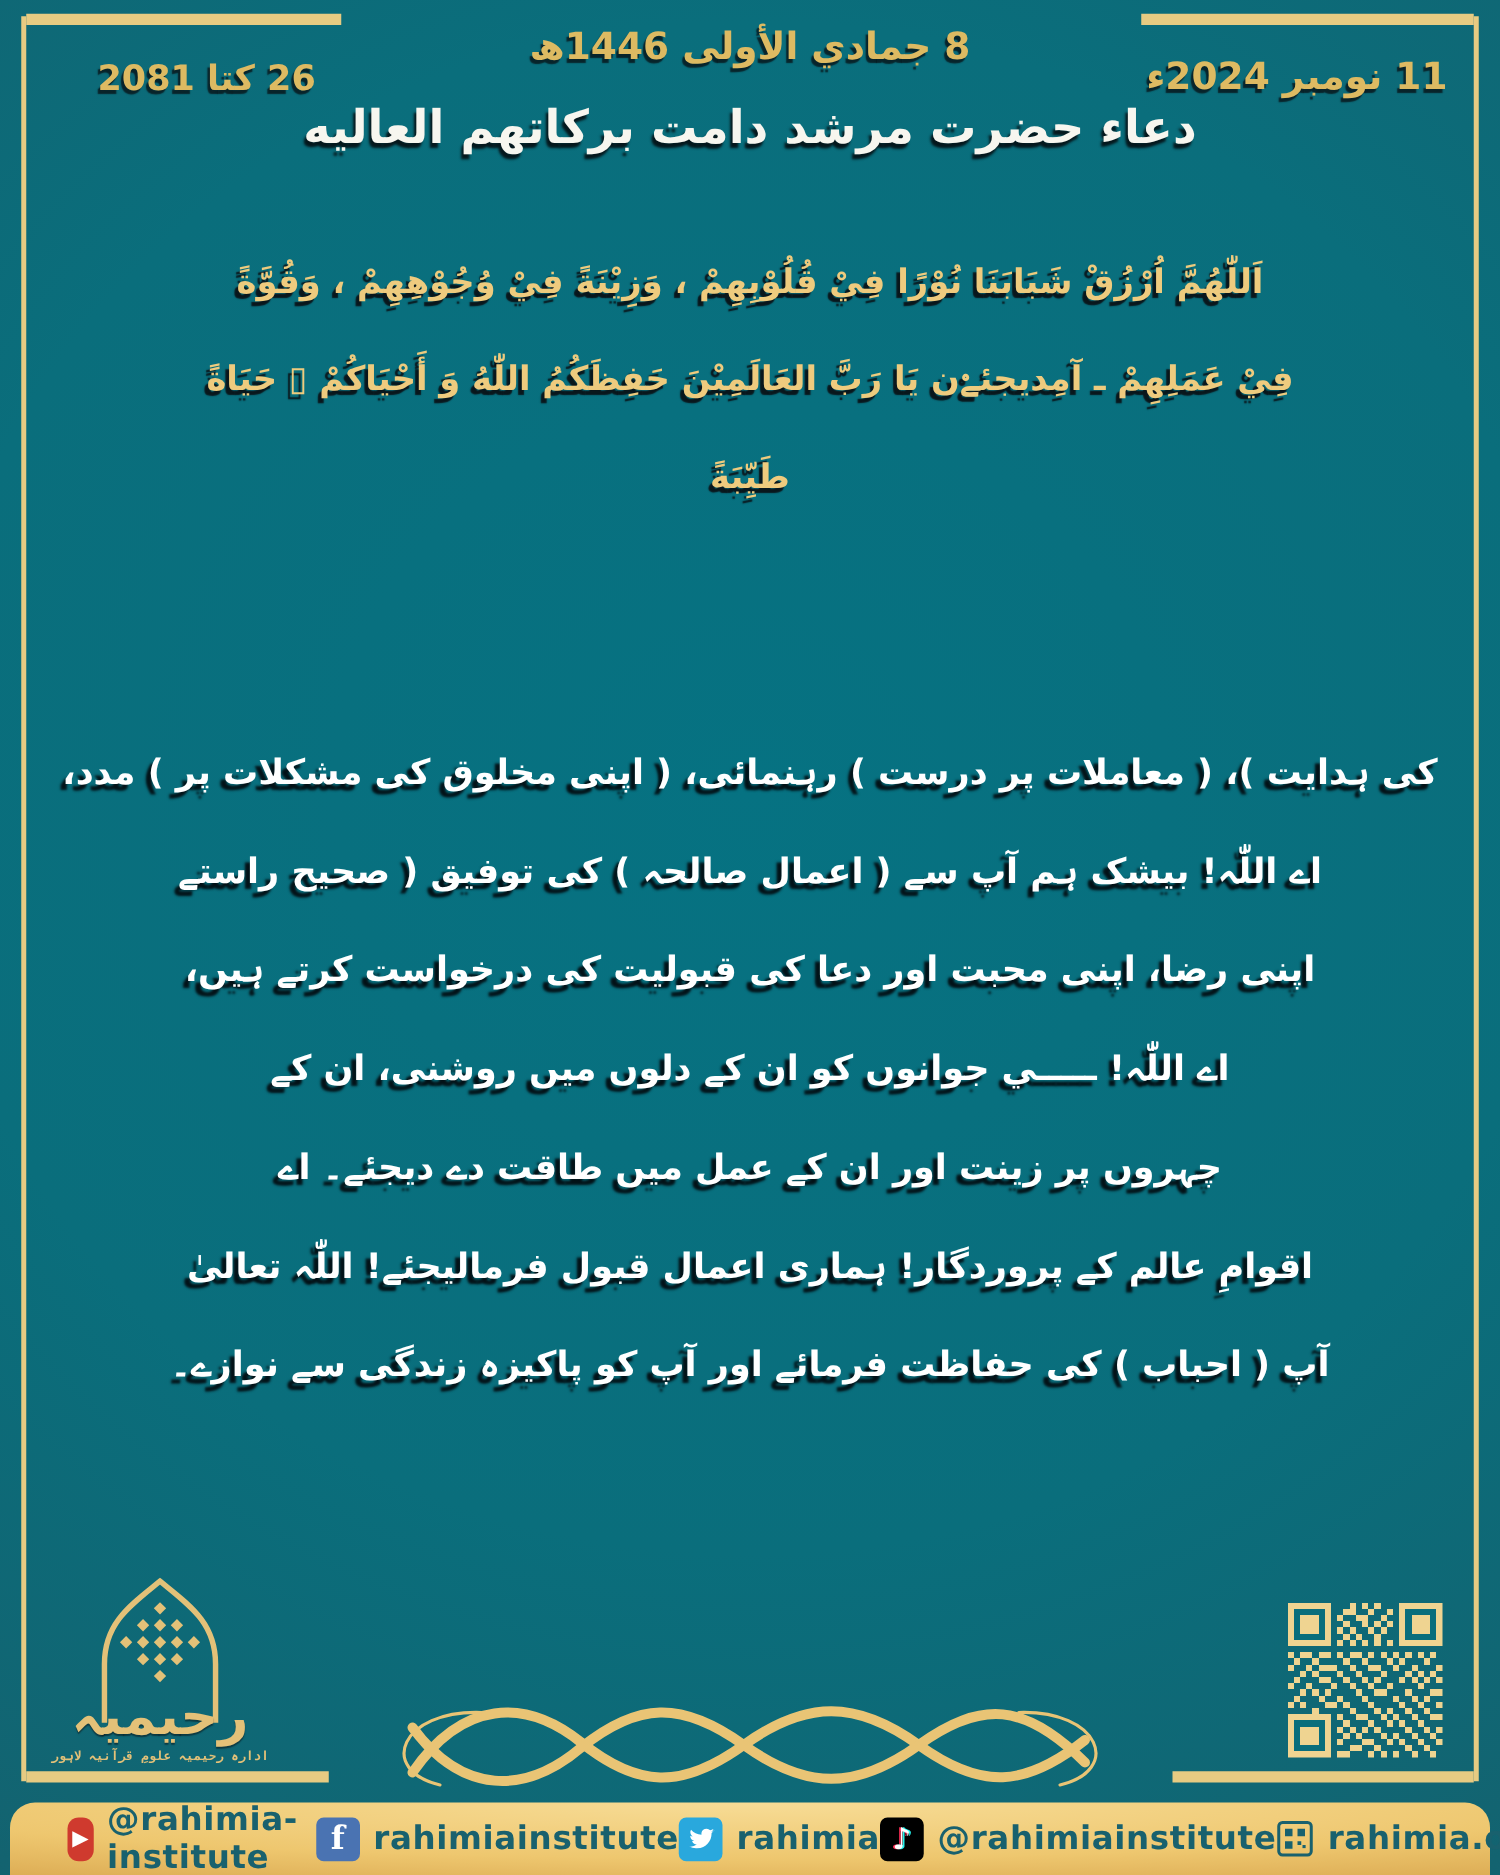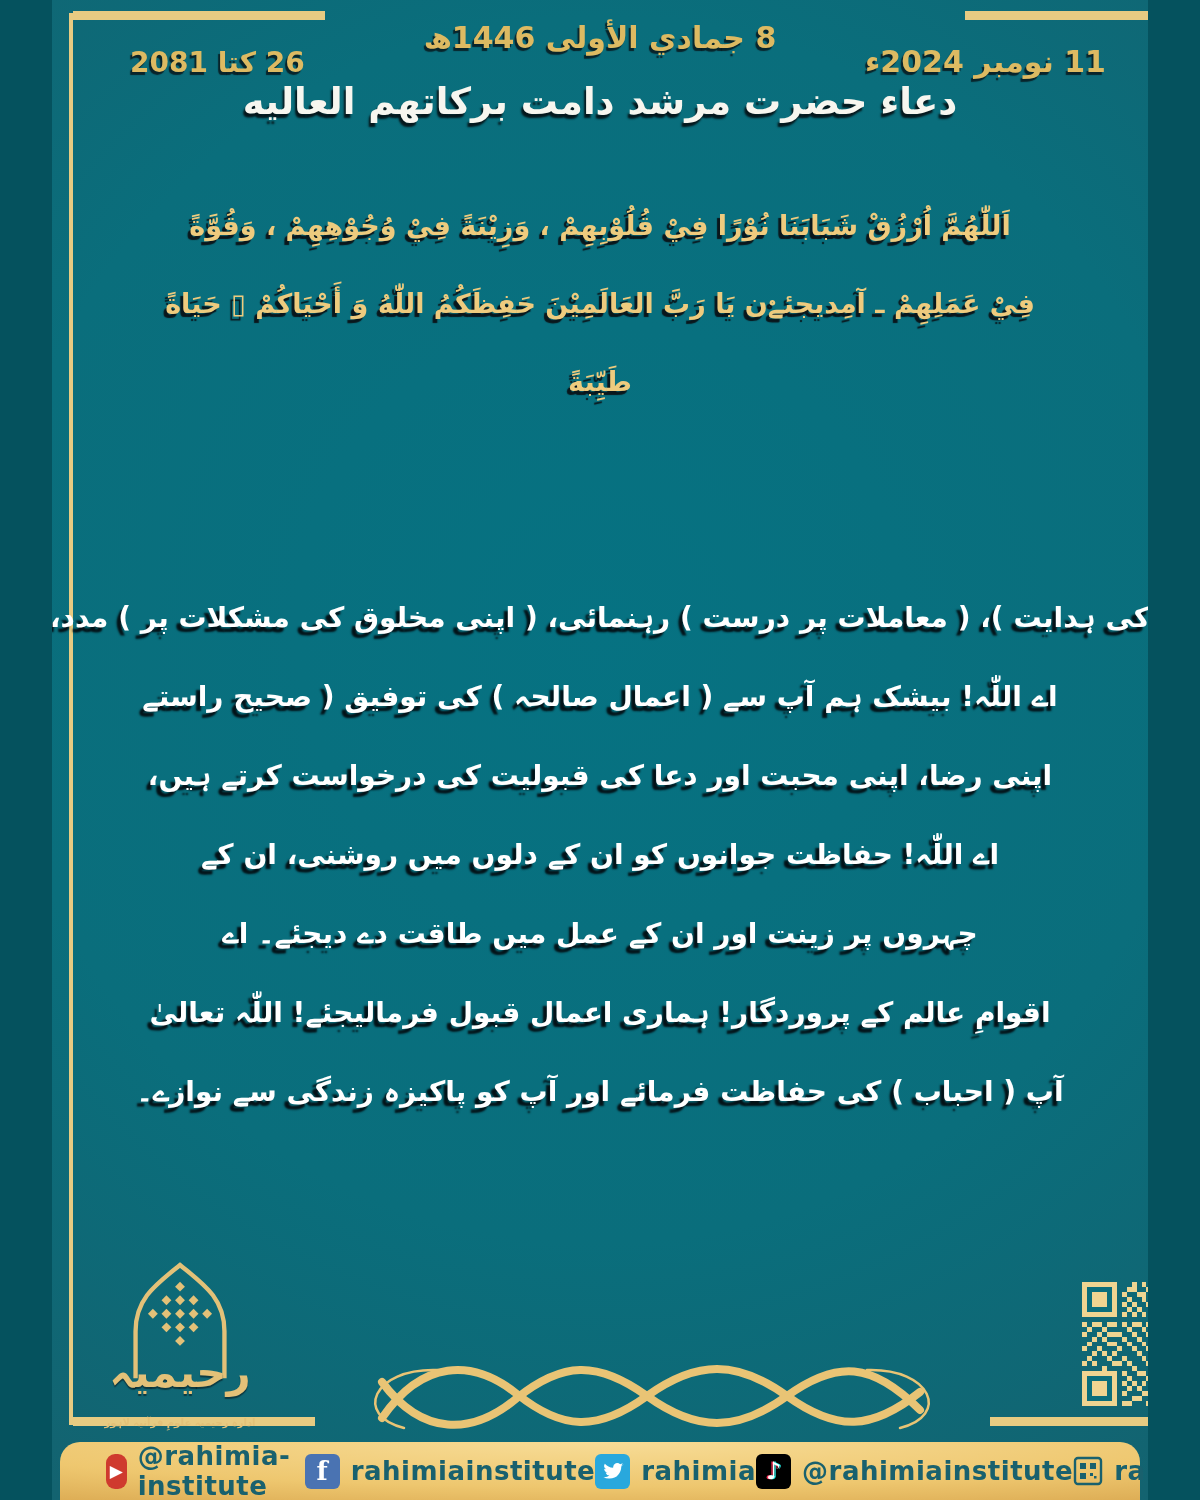--- a/index.html
+++ b/index.html
@@ -1,17 +1,17 @@
 <!DOCTYPE html>
 <html lang="ur" dir="ltr"><head>
 <meta charset="utf-8">
 <style>
   html,body{margin:0;padding:0;background:#073råa;}
   body{background:#05525e;font-family:"DejaVu Sans",sans-serif;}
-  .poster{position:relative;width:1096px;height:1500px;margin:0 auto;overflow:hidden;
+  .poster{position:relative;width:1200px;height:1500px;margin:0 auto;overflow:hidden;
     background:radial-gradient(ellipse 115% 85% at 50% 42%, #067282 0%, #0a6e7c 48%, #136370 80%, #175f6a 100%);}
   
   .gold{background:#e7cb82;}
   .frame-v{position:absolute;top:13px;width:4px;height:1412px;}
   .frame-left{left:17px;}
   .frame-right{left:1179px;}
   .frame-bar{position:absolute;height:9px;}
   .bar-tl{left:21px;top:11px;width:252px;}
   .bar-tr{left:913px;top:11px;width:266px;}
   .bar-bl{left:21px;top:1417px;width:242px;}
@@ -31,21 +31,21 @@
              text-shadow:-3px 4px 1px rgba(10,13,18,.9);}
   
   .urdu{position:absolute;top:578px;left:40px;right:40px;}
   .urdu .line{display:flex;justify-content:center;height:79px;align-items:center;}
   .urdu .t{direction:rtl;white-space:nowrap;font-size:28px;font-weight:bold;color:#ffffff;
            text-shadow:-4px 5px 2px rgba(3,8,12,.9);}
   
   .logo{position:absolute;left:38px;top:1258px;width:180px;text-align:center;color:#e3c178;}
   .logo-name{margin-top:-36px;font-size:42px;font-weight:bold;direction:rtl;
              text-shadow:0 2px 1px rgba(8,12,16,.5);}
-  .logo-sub{margin-top:20px;font-size:10px;font-weight:bold;direction:rtl;white-space:nowrap;}
+  .logo-sub{margin-top:2px;font-size:10px;font-weight:bold;direction:rtl;white-space:nowrap;font-family:Liberation Mono, monospace;}
   
   .flourish{position:absolute;left:288px;top:1342px;width:624px;height:100px;}
   .qr{position:absolute;left:1030px;top:1282px;width:124px;height:124px;}
   
   .footer{position:absolute;left:8px;right:8px;top:1442px;height:58px;
     border-radius:20px 20px 0 0;
     background:radial-gradient(ellipse 120% 160% at 50% 0%, #f7dc96 0%, #eec76f 48%, #d9a74f 82%, #b07f39 100%);
     display:flex;align-items:center;justify-content:space-between;padding:0 46px;box-sizing:border-box;}
   .soc{display:flex;align-items:center;gap:11px;cursor:pointer;}
   .soc .label{color:#19616e;font-weight:bold;font-size:26px;letter-spacing:.5px;}
@@ -90,21 +90,21 @@
     <div class="line">
         <span class="t">کی ہدایت )، ( معاملات پر درست ) رہنمائی، ( اپنی مخلوق کی مشکلات پر ) مدد،</span>
       </div>
     <div class="line">
         <span class="t">اے اللّٰہ! بیشک ہم آپ سے ( اعمال صالحہ ) کی توفیق ( صحیح راستے</span>
       </div>
     <div class="line">
         <span class="t">اپنی رضا، اپنی محبت اور دعا کی قبولیت کی درخواست کرتے ہیں،</span>
       </div>
     <div class="line">
-        <span class="t">اے اللّٰہ! حفاظت جوانوں کو ان کے دلوں میں روشنی، ان کے</span>
+        <span class="t">اے اللّٰہ! ـــــي جوانوں کو ان کے دلوں میں روشنی، ان کے</span>
       </div>
     <div class="line">
         <span class="t">چہروں پر زینت اور ان کے عمل میں طاقت دے دیجئے۔ اے</span>
       </div>
     <div class="line">
         <span class="t">اقوامِ عالم کے پروردگار! ہماری اعمال قبول فرمالیجئے! اللّٰہ تعالیٰ</span>
       </div>
     <div class="line">
         <span class="t">آپ ( احباب ) کی حفاظت فرمائے اور آپ کو پاکیزہ زندگی سے نوازے۔</span>
       </div>

